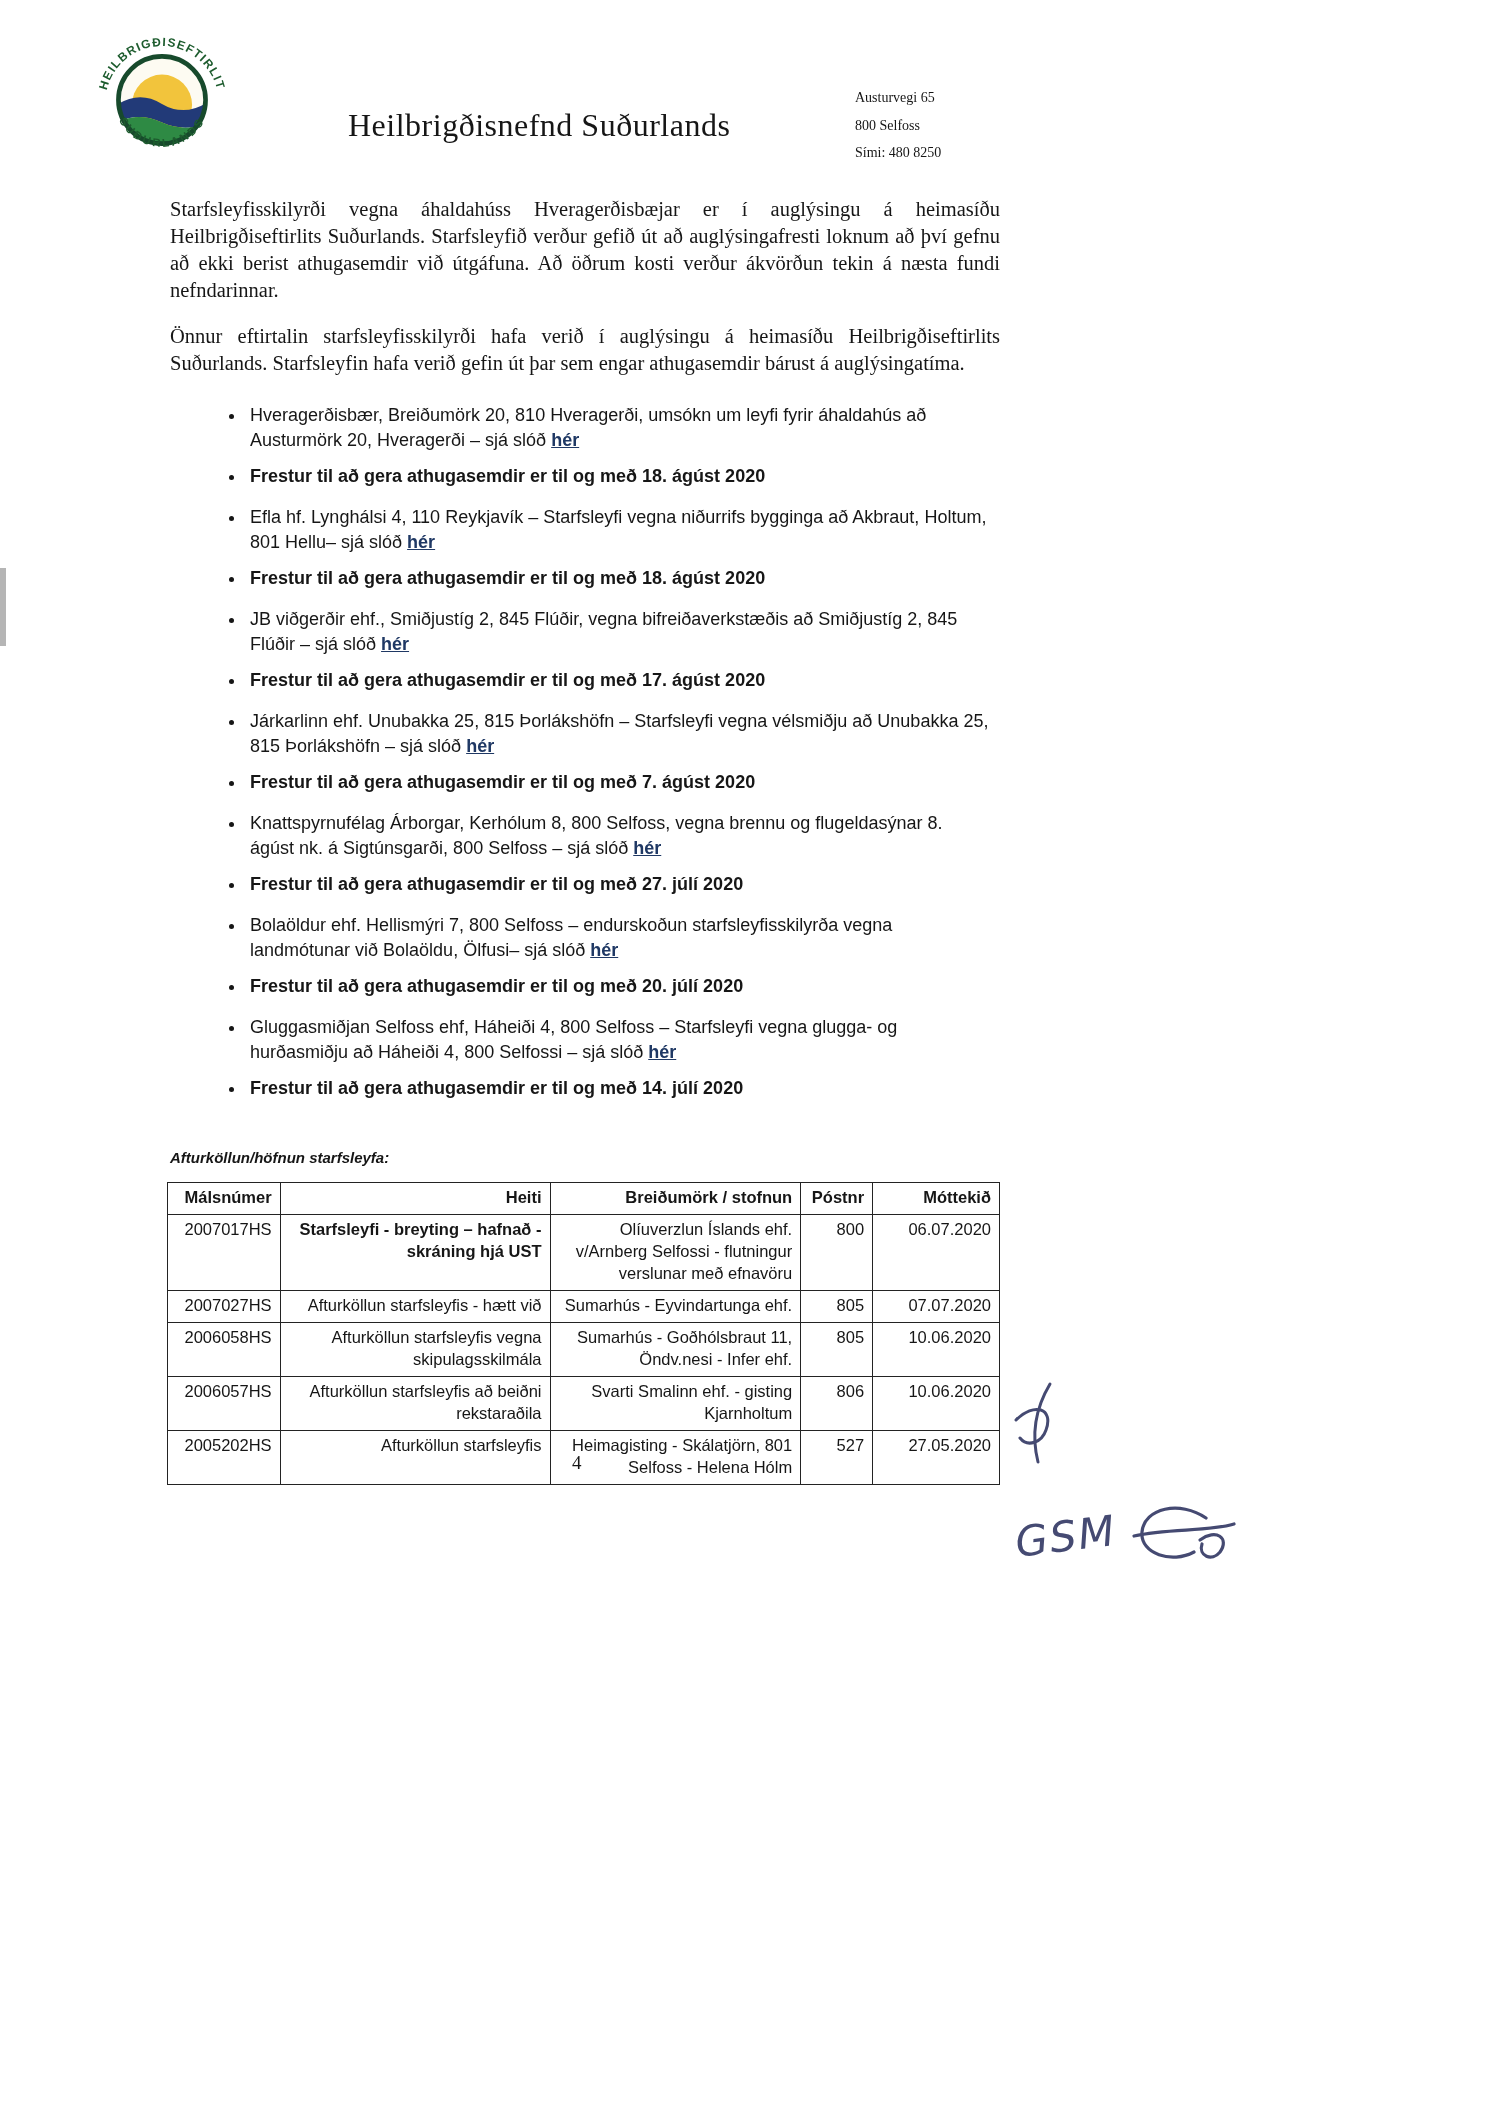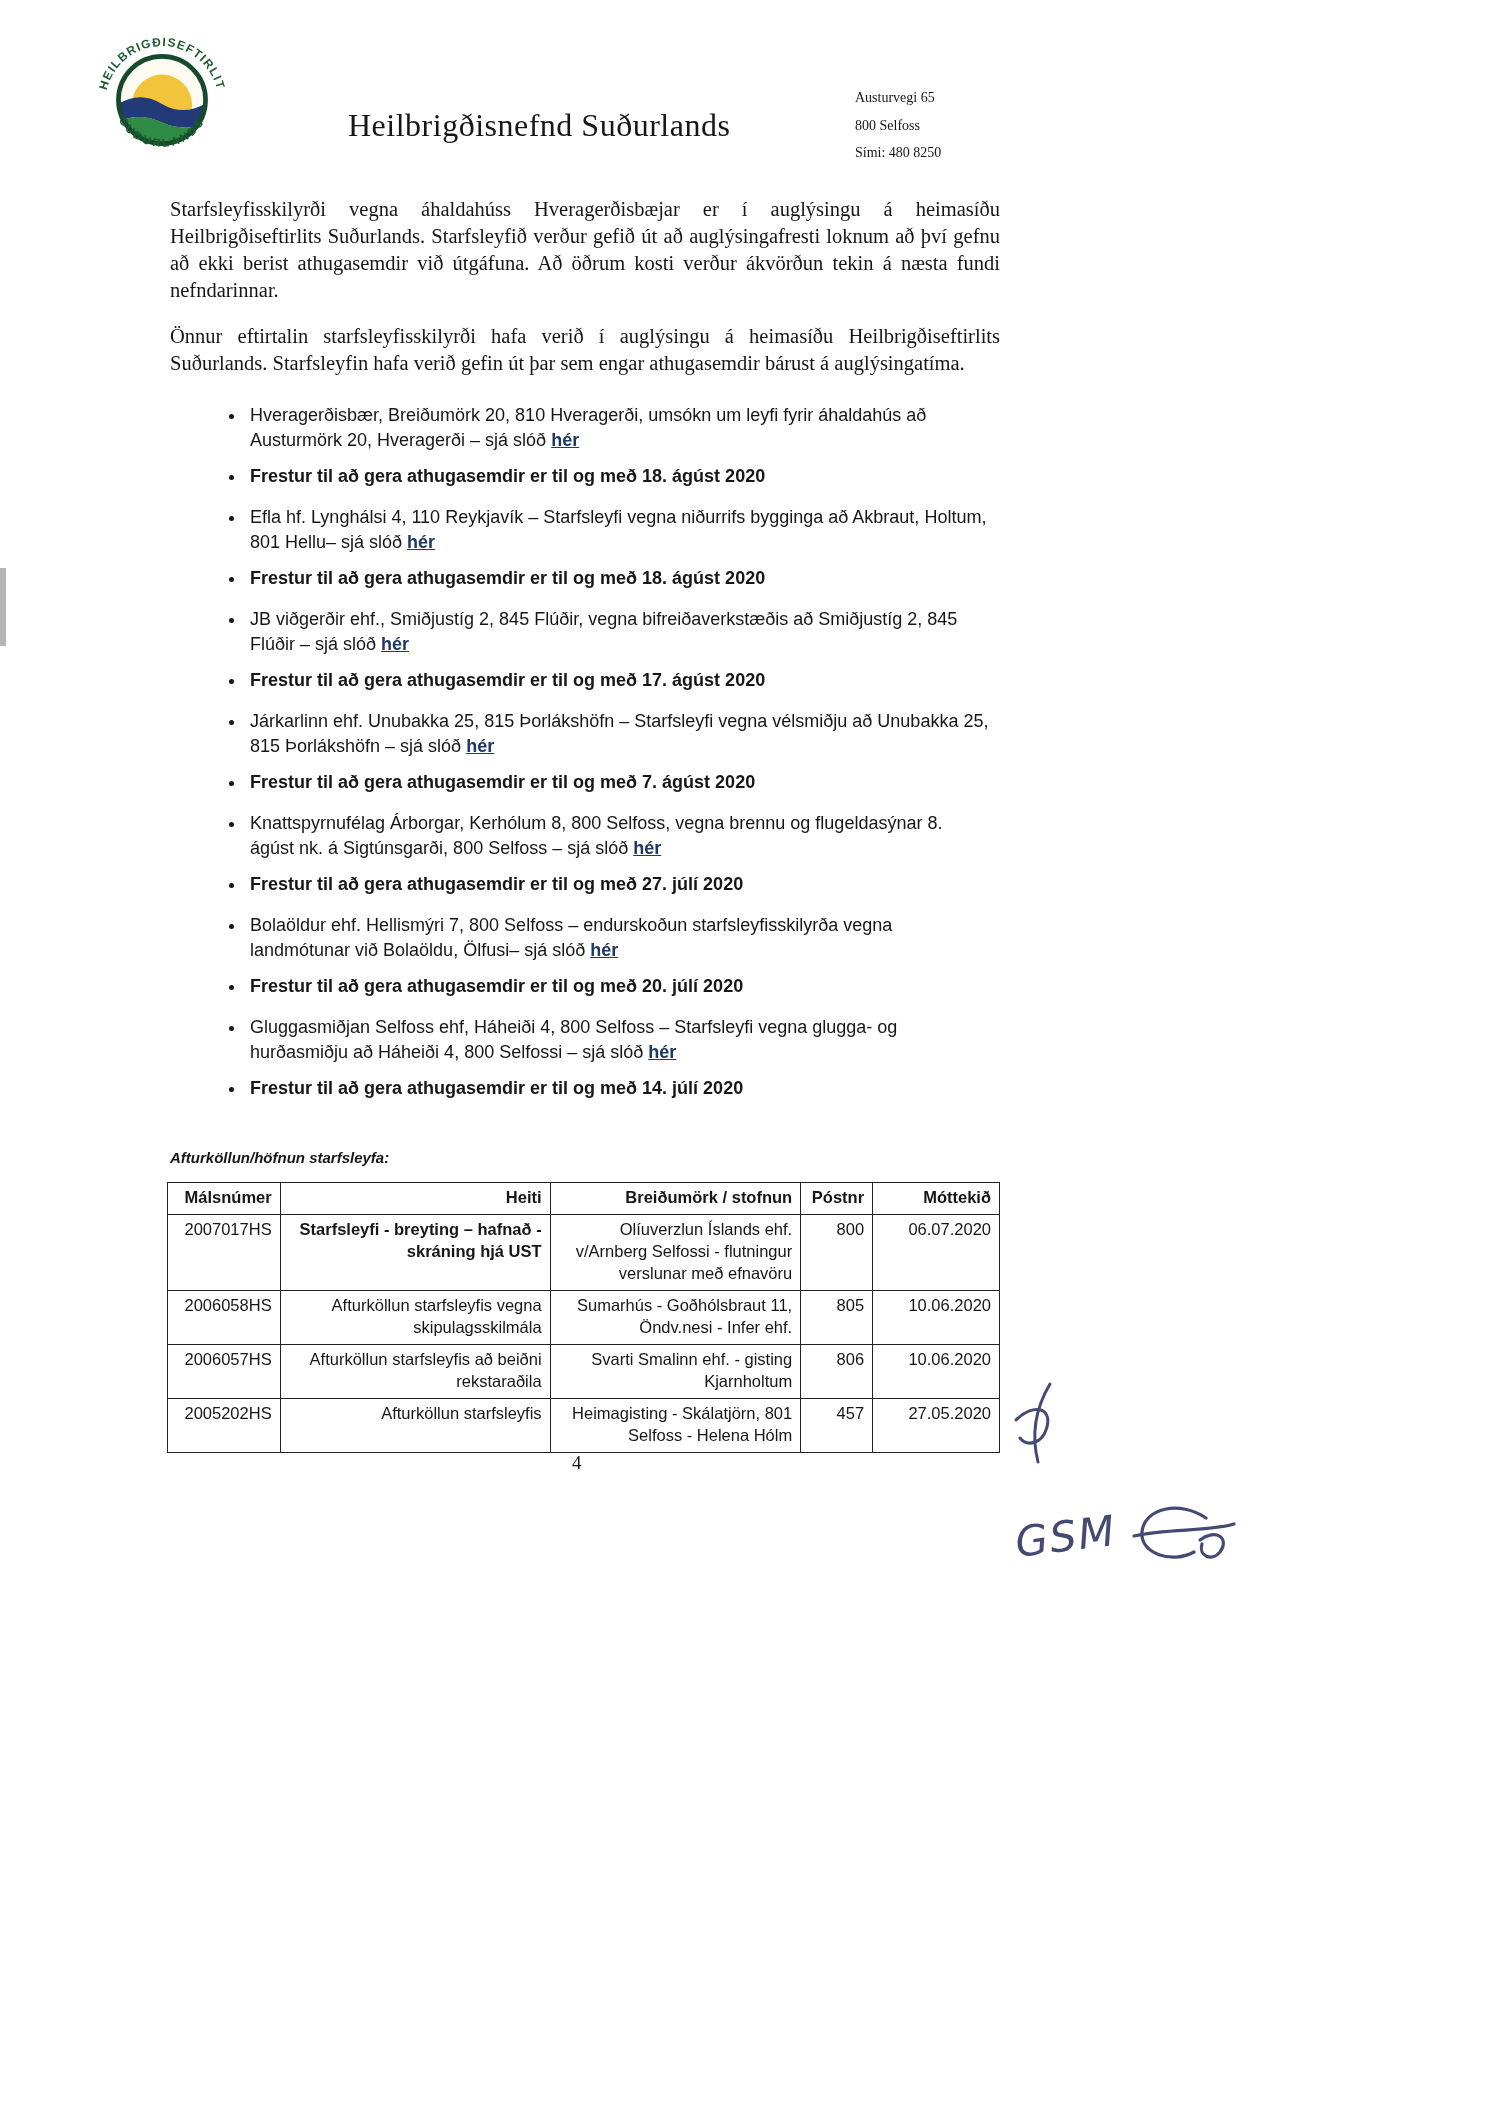--- a/index.html
+++ b/index.html
@@ -147,38 +147,45 @@
         </thead>
       <tbody id="table-body">
           <tr>
             <td>2007017HS</td>
             <td class="heiti-bold">Starfsleyfi - breyting – hafnað - skráning hjá UST</td>
             <td>Olíuverzlun Íslands ehf. v/Arnberg Selfossi - flutningur verslunar með efnavöru</td>
             <td>800</td>
             <td>06.07.2020</td>
           </tr>
           <tr>
+            <td>2007027HS</td>
+            <td>Afturköllun starfsleyfis - hætt við</td>
+            <td>Sumarhús - Eyvindartunga ehf.</td>
+            <td>805</td>
+            <td>07.07.2020</td>
+          </tr>
+          <tr>
             <td>2006058HS</td>
             <td>Afturköllun starfsleyfis vegna skipulagsskilmála</td>
             <td>Sumarhús - Goðhólsbraut 11, Öndv.nesi - Infer ehf.</td>
             <td>805</td>
             <td>10.06.2020</td>
           </tr>
           <tr>
             <td>2006057HS</td>
             <td>Afturköllun starfsleyfis að beiðni rekstaraðila</td>
             <td>Svarti Smalinn ehf. - gisting Kjarnholtum</td>
             <td>806</td>
             <td>10.06.2020</td>
           </tr>
           <tr>
             <td>2005202HS</td>
             <td>Afturköllun starfsleyfis</td>
             <td>Heimagisting - Skálatjörn, 801 Selfoss - Helena Hólm</td>
-            <td>457</td>
+            <td>527</td>
             <td>27.05.2020</td>
           </tr>
         </tbody>
     </table>
   </div>
 
   <div class="page-number">4</div>
 
   <svg class="mark1" viewBox="0 0 70 90" width="70" height="90">
     <path d="M 48 6 C 36 26 28 52 36 84"></path>

